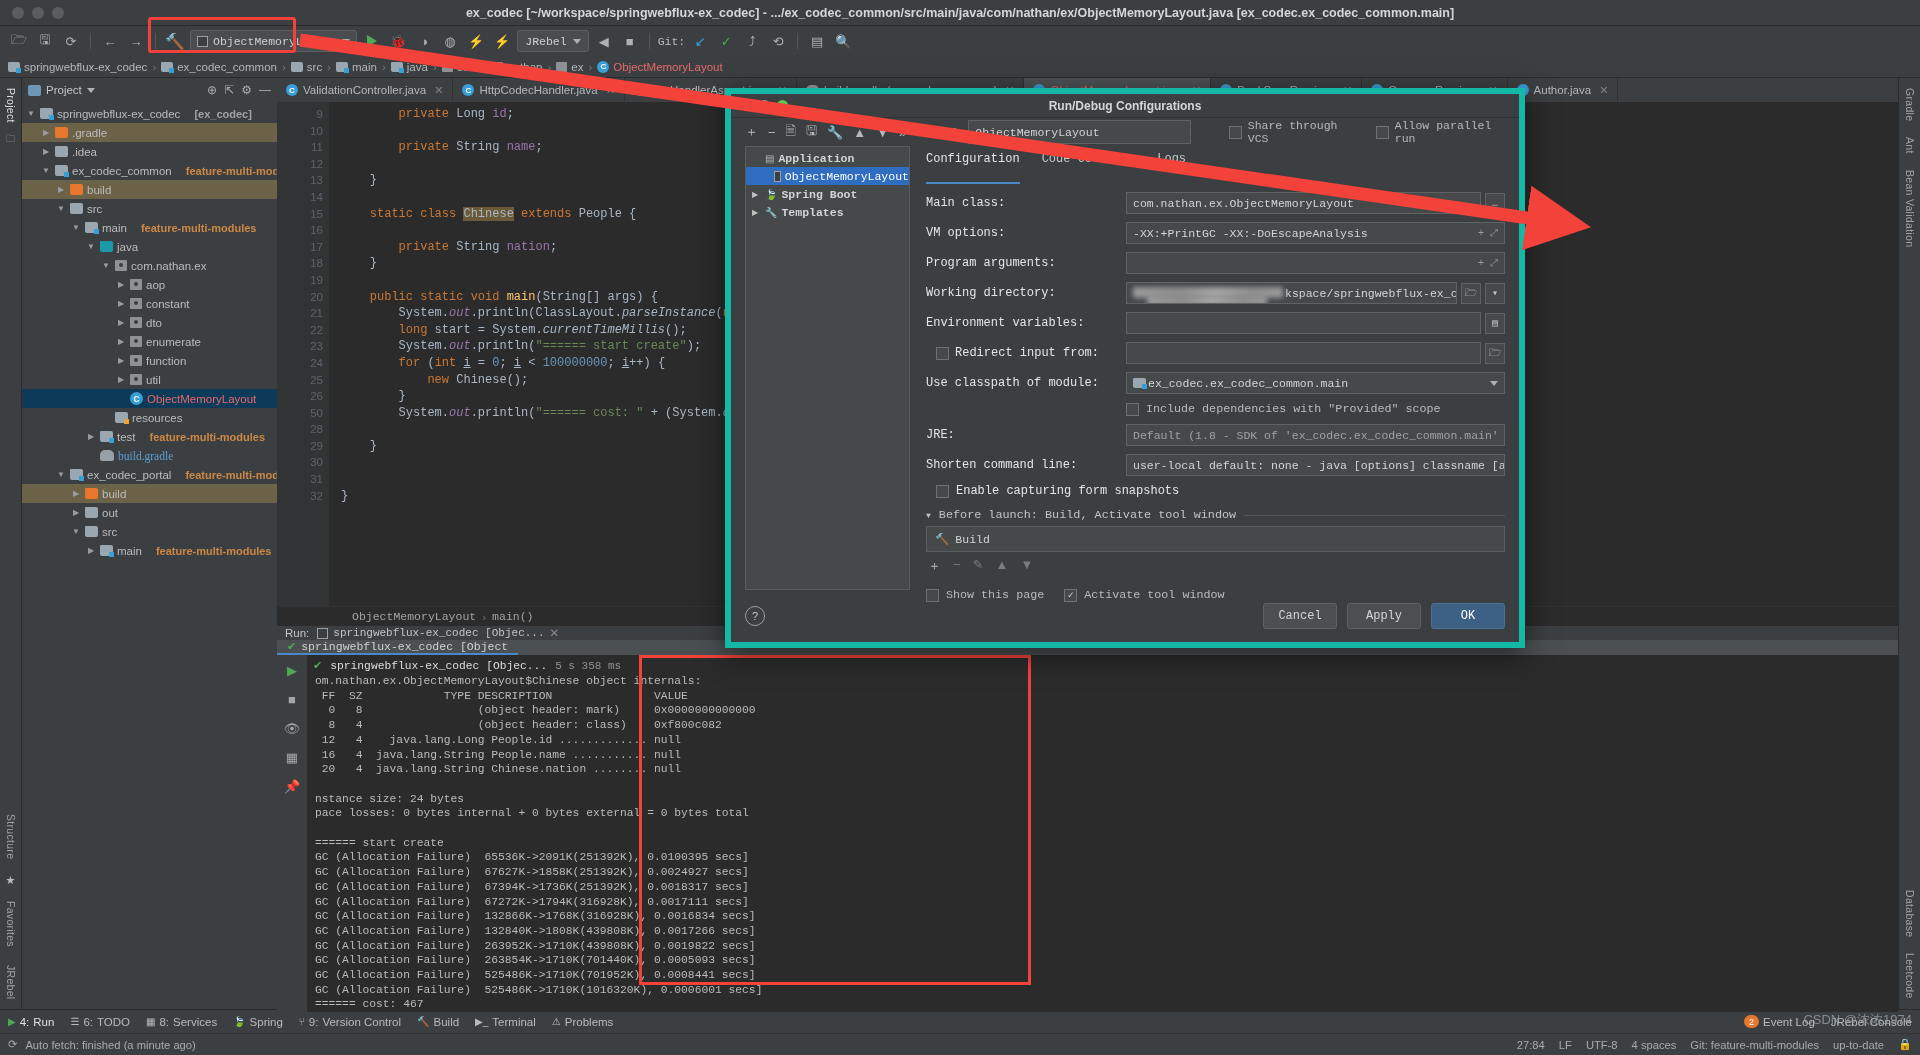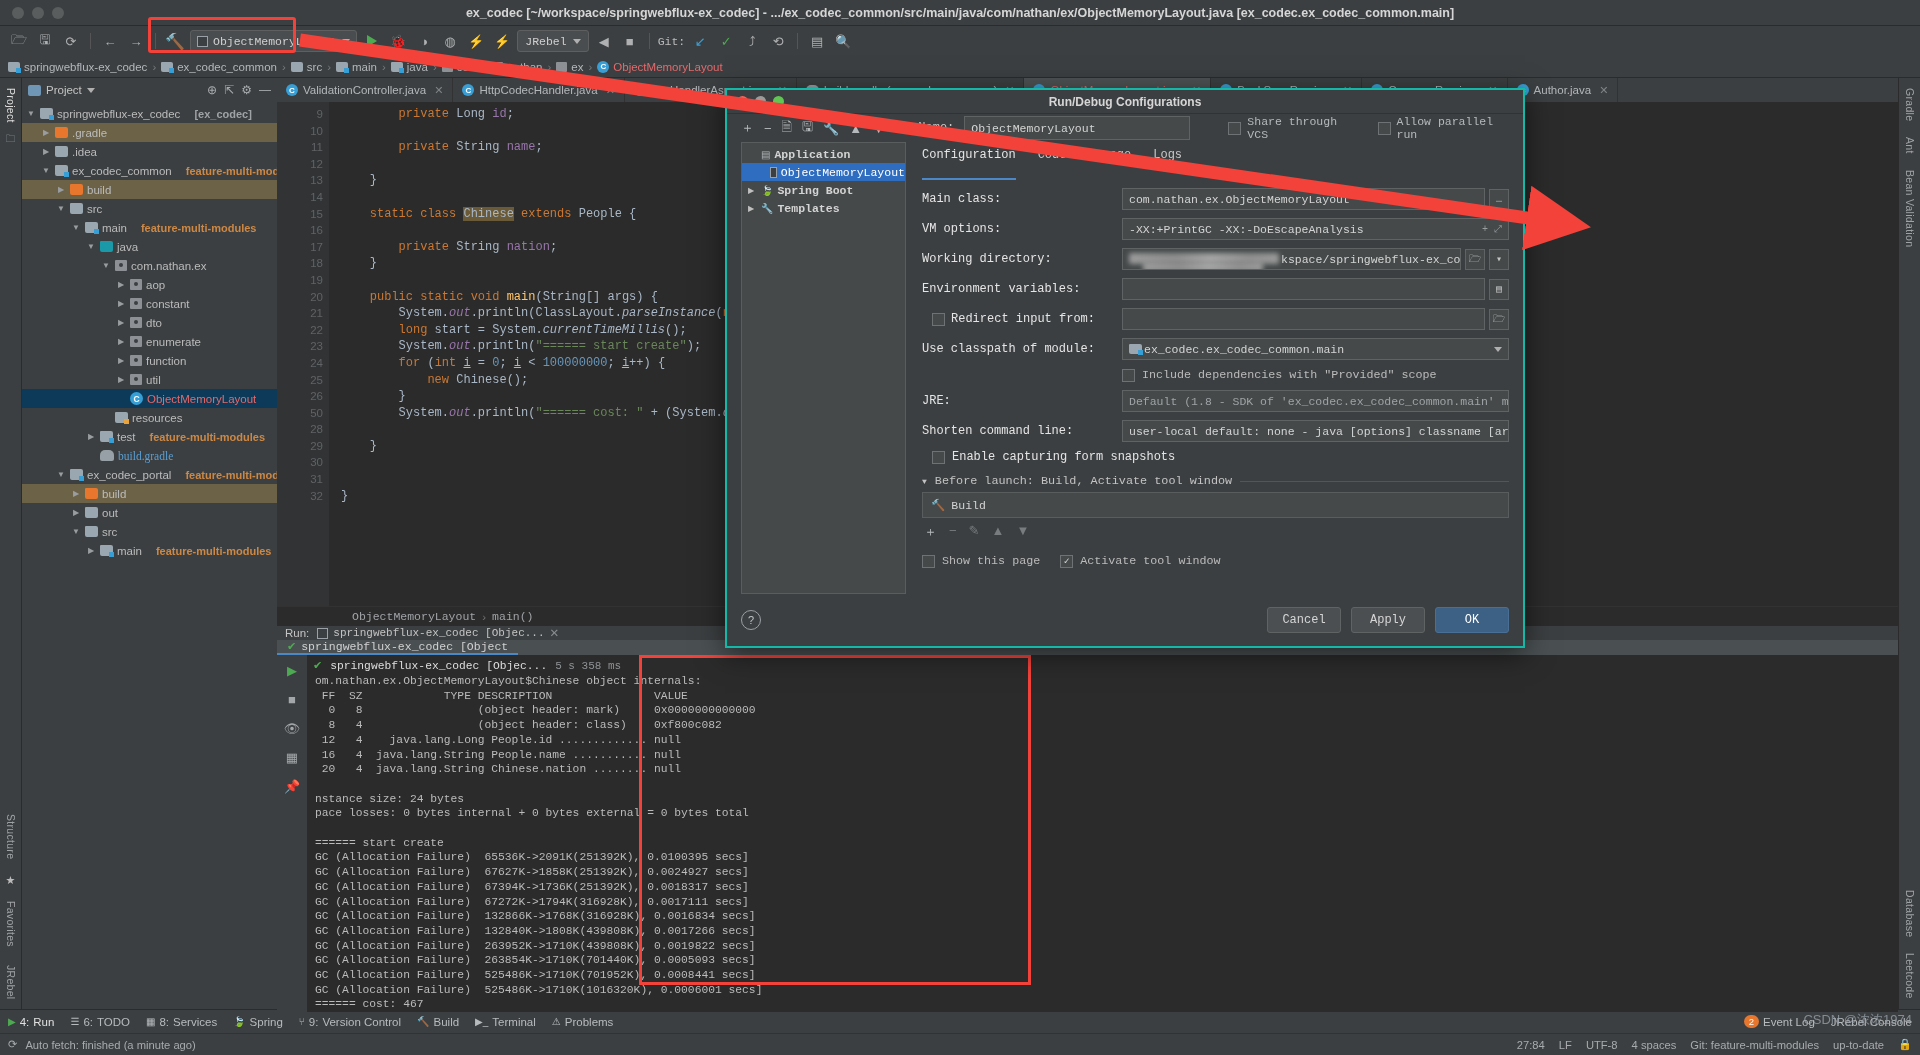--- a/index.html
+++ b/index.html
@@ -177,21 +177,21 @@
   .twi.active { color: #e0e0e0; }
   .badge { background: #e8762c; color: #fff; border-radius: 8px; padding: 0 5px;
            font-size: 9.5px; line-height: 13px; }
   #statusbar { height: 22px; background: #3c3f41; display: flex; align-items: center;
                padding: 0 8px; font-size: 11.2px; color: #a8abae; border-top: 1px solid #323232; }
   #statusbar .right { margin-left: auto; display: flex; gap: 14px; align-items: center; }
 
   
   #dialog {
     position: absolute; left: 725px; top: 88px; width: 800px; height: 560px;
-    background: #3c3f41; border: 2px solid #14b8a6;
+    background: #3c3f41; border: 6px solid #14b8a6;
     box-shadow: 0 6px 26px rgba(0,0,0,.55); z-index: 20;
     display: flex; flex-direction: column;
   }
   #dlg-title { height: 24px; background: #3c3f41; display: flex; align-items: center;
                position: relative; border-bottom: 1px solid #323232; }
   #dlg-title .tls { display: flex; gap: 7px; padding-left: 10px; }
   .tlr { width: 11px; height: 11px; border-radius: 50%; }
   #dlg-title .tt { position: absolute; left:0; right:0; text-align: center;
                    font-size: 12px; font-weight: bold; color: #d6d6d6; }
   #dlg-toolbar { height: 28px; display: flex; align-items: center; gap: 10px; padding: 0 14px;
@@ -789,20 +789,29 @@
         <div class="frow">
           <span class="flbl">VM options:</span>
           <div class="fctl">
             <div class="tfield" style="position:relative">
               <span>-XX:+PrintGC -XX:-DoEscapeAnalysis</span>
               <span style="margin-left:auto;color:#9a9da0;font-size:10px">+ ⤢</span>
             </div>
           </div>
         </div>
 
+        <div class="frow">
+          <span class="flbl">Program arguments:</span>
+          <div class="fctl">
+            <div class="tfield">
+              <span></span>
+              <span style="margin-left:auto;color:#9a9da0;font-size:10px">+ ⤢</span>
+            </div>
+          </div>
+        </div>
 
         <div class="frow">
           <span class="flbl">Working directory:</span>
           <div class="fctl">
             <div class="tfield" style="position:relative;overflow:hidden">
               <span class="blurred" style="position:absolute;left:6px;top:4px;width:150px"></span>
               <span class="blurred" style="position:absolute;left:20px;top:12px;width:120px"></span>
               <span style="position:absolute;left:158px">kspace/springwebflux-ex_codec</span>
             </div>
             <div class="mini-btn">🗁</div>

